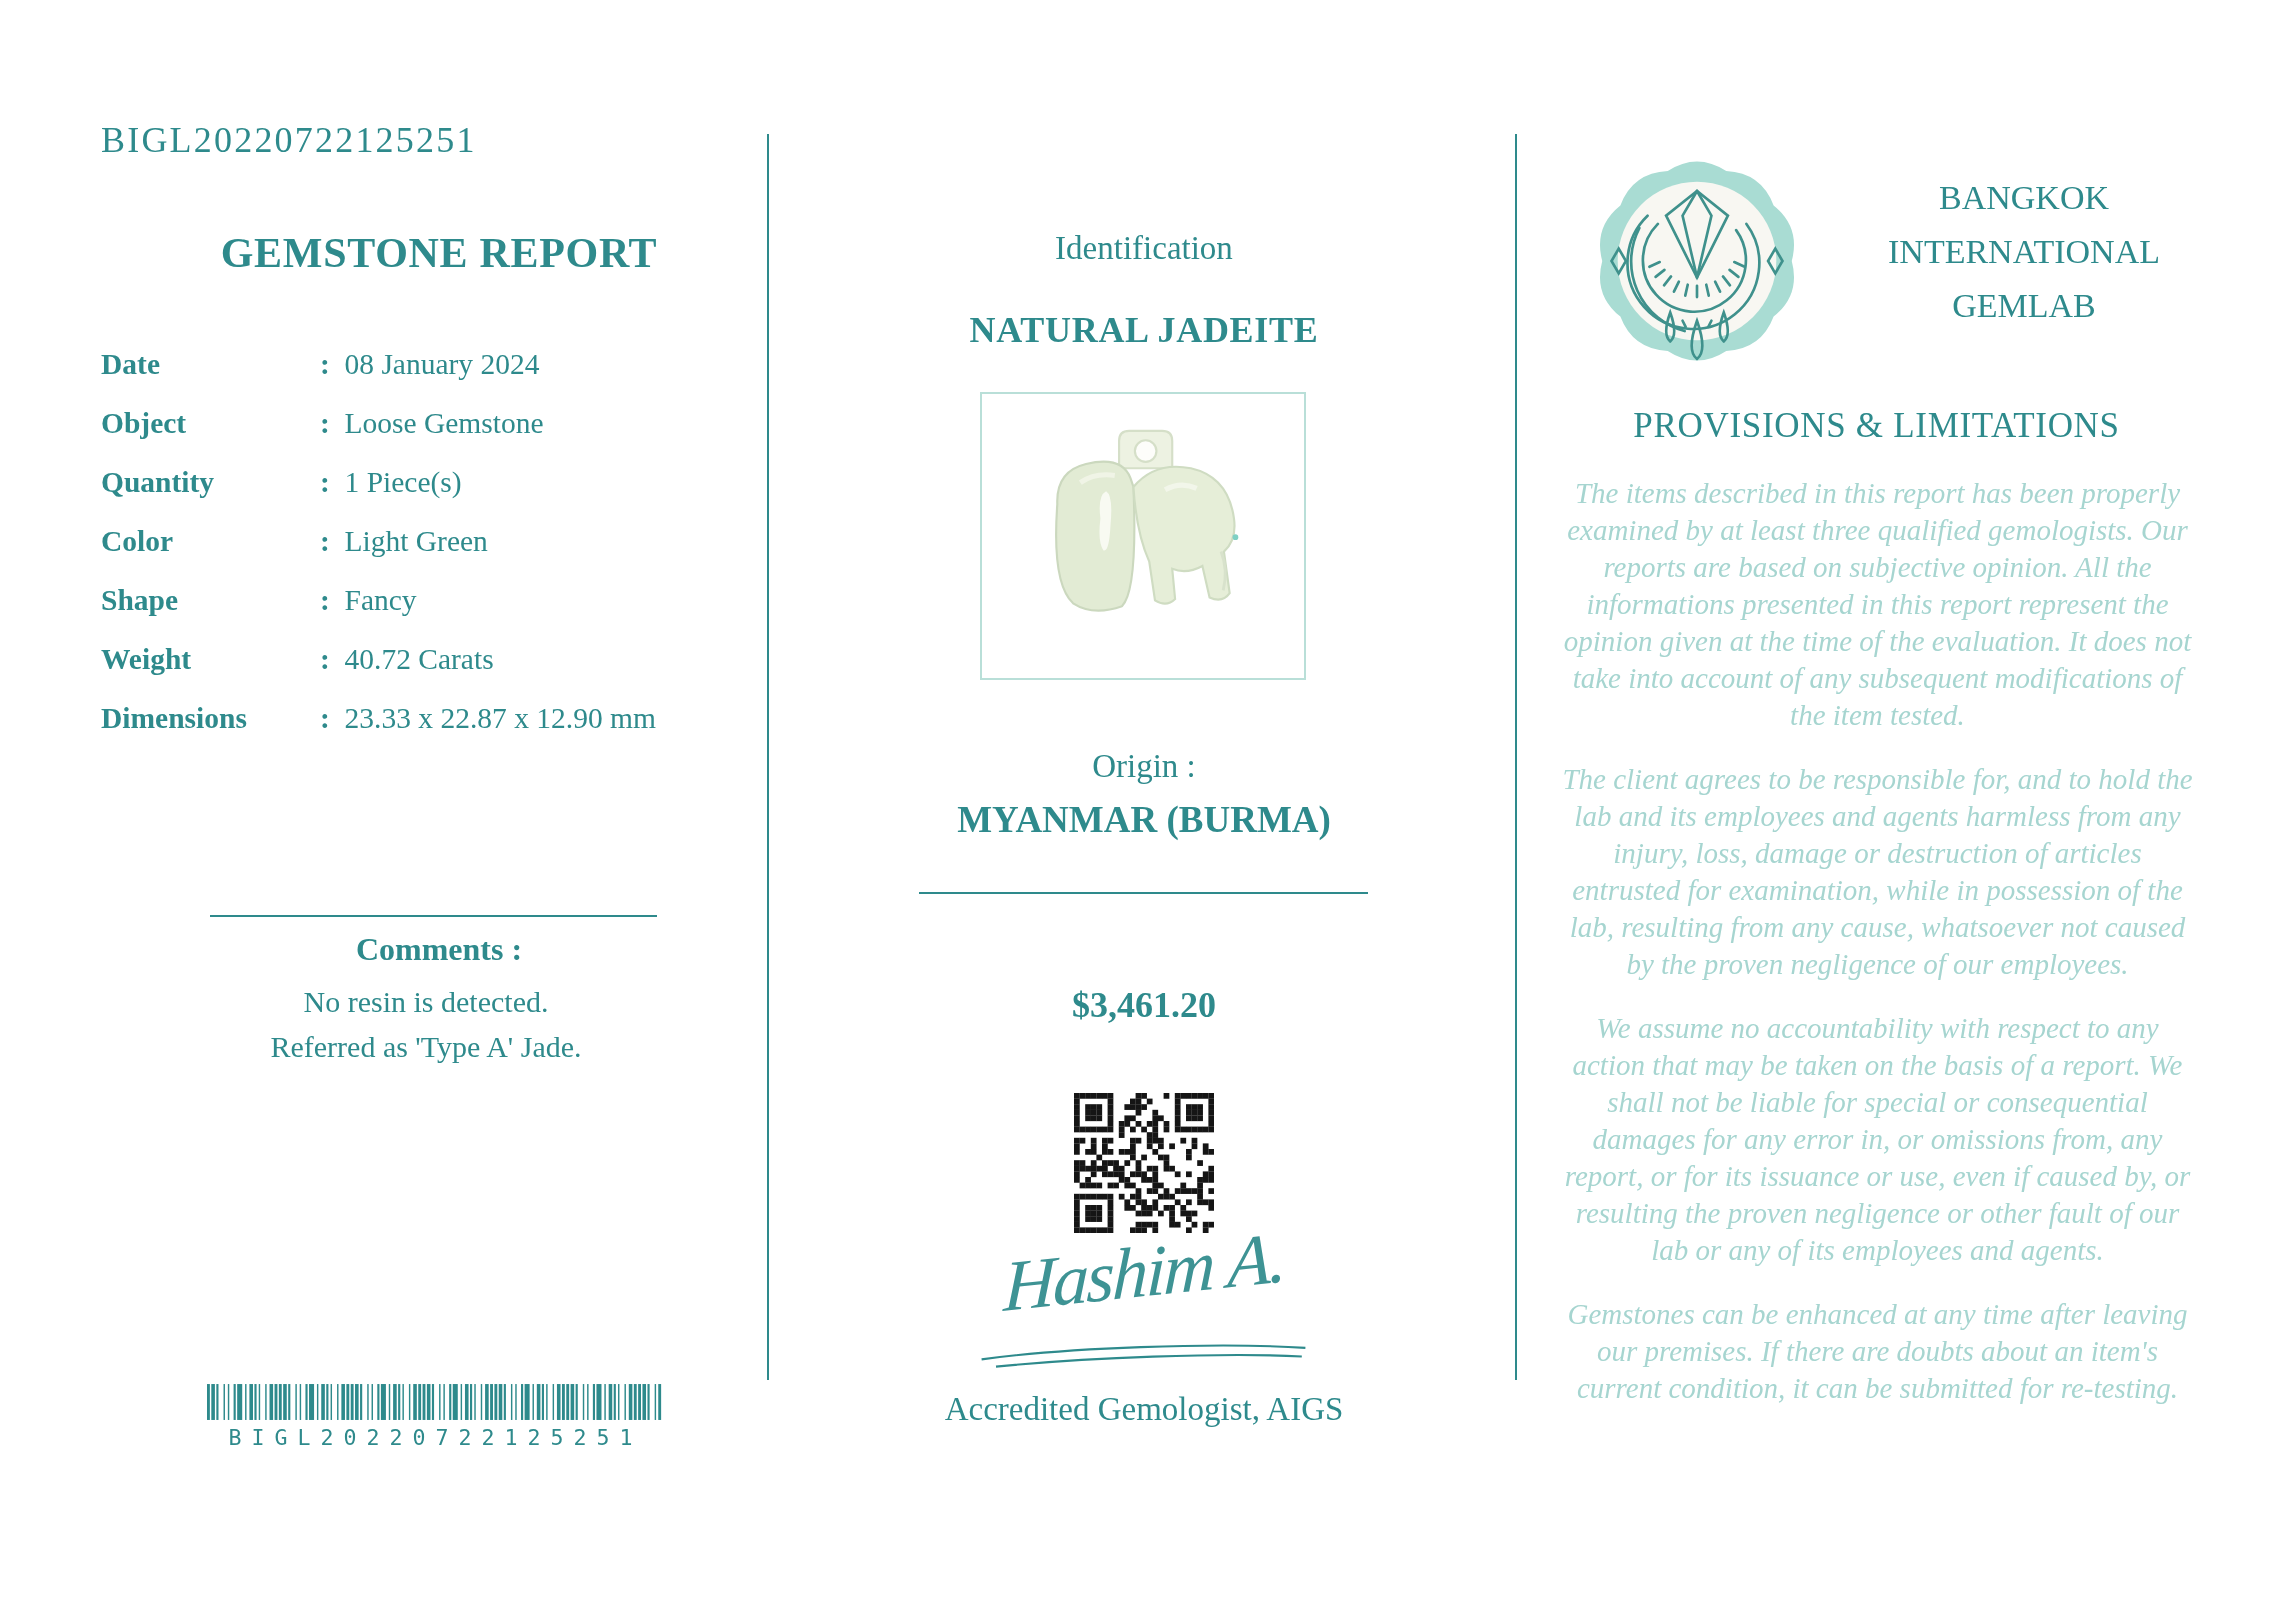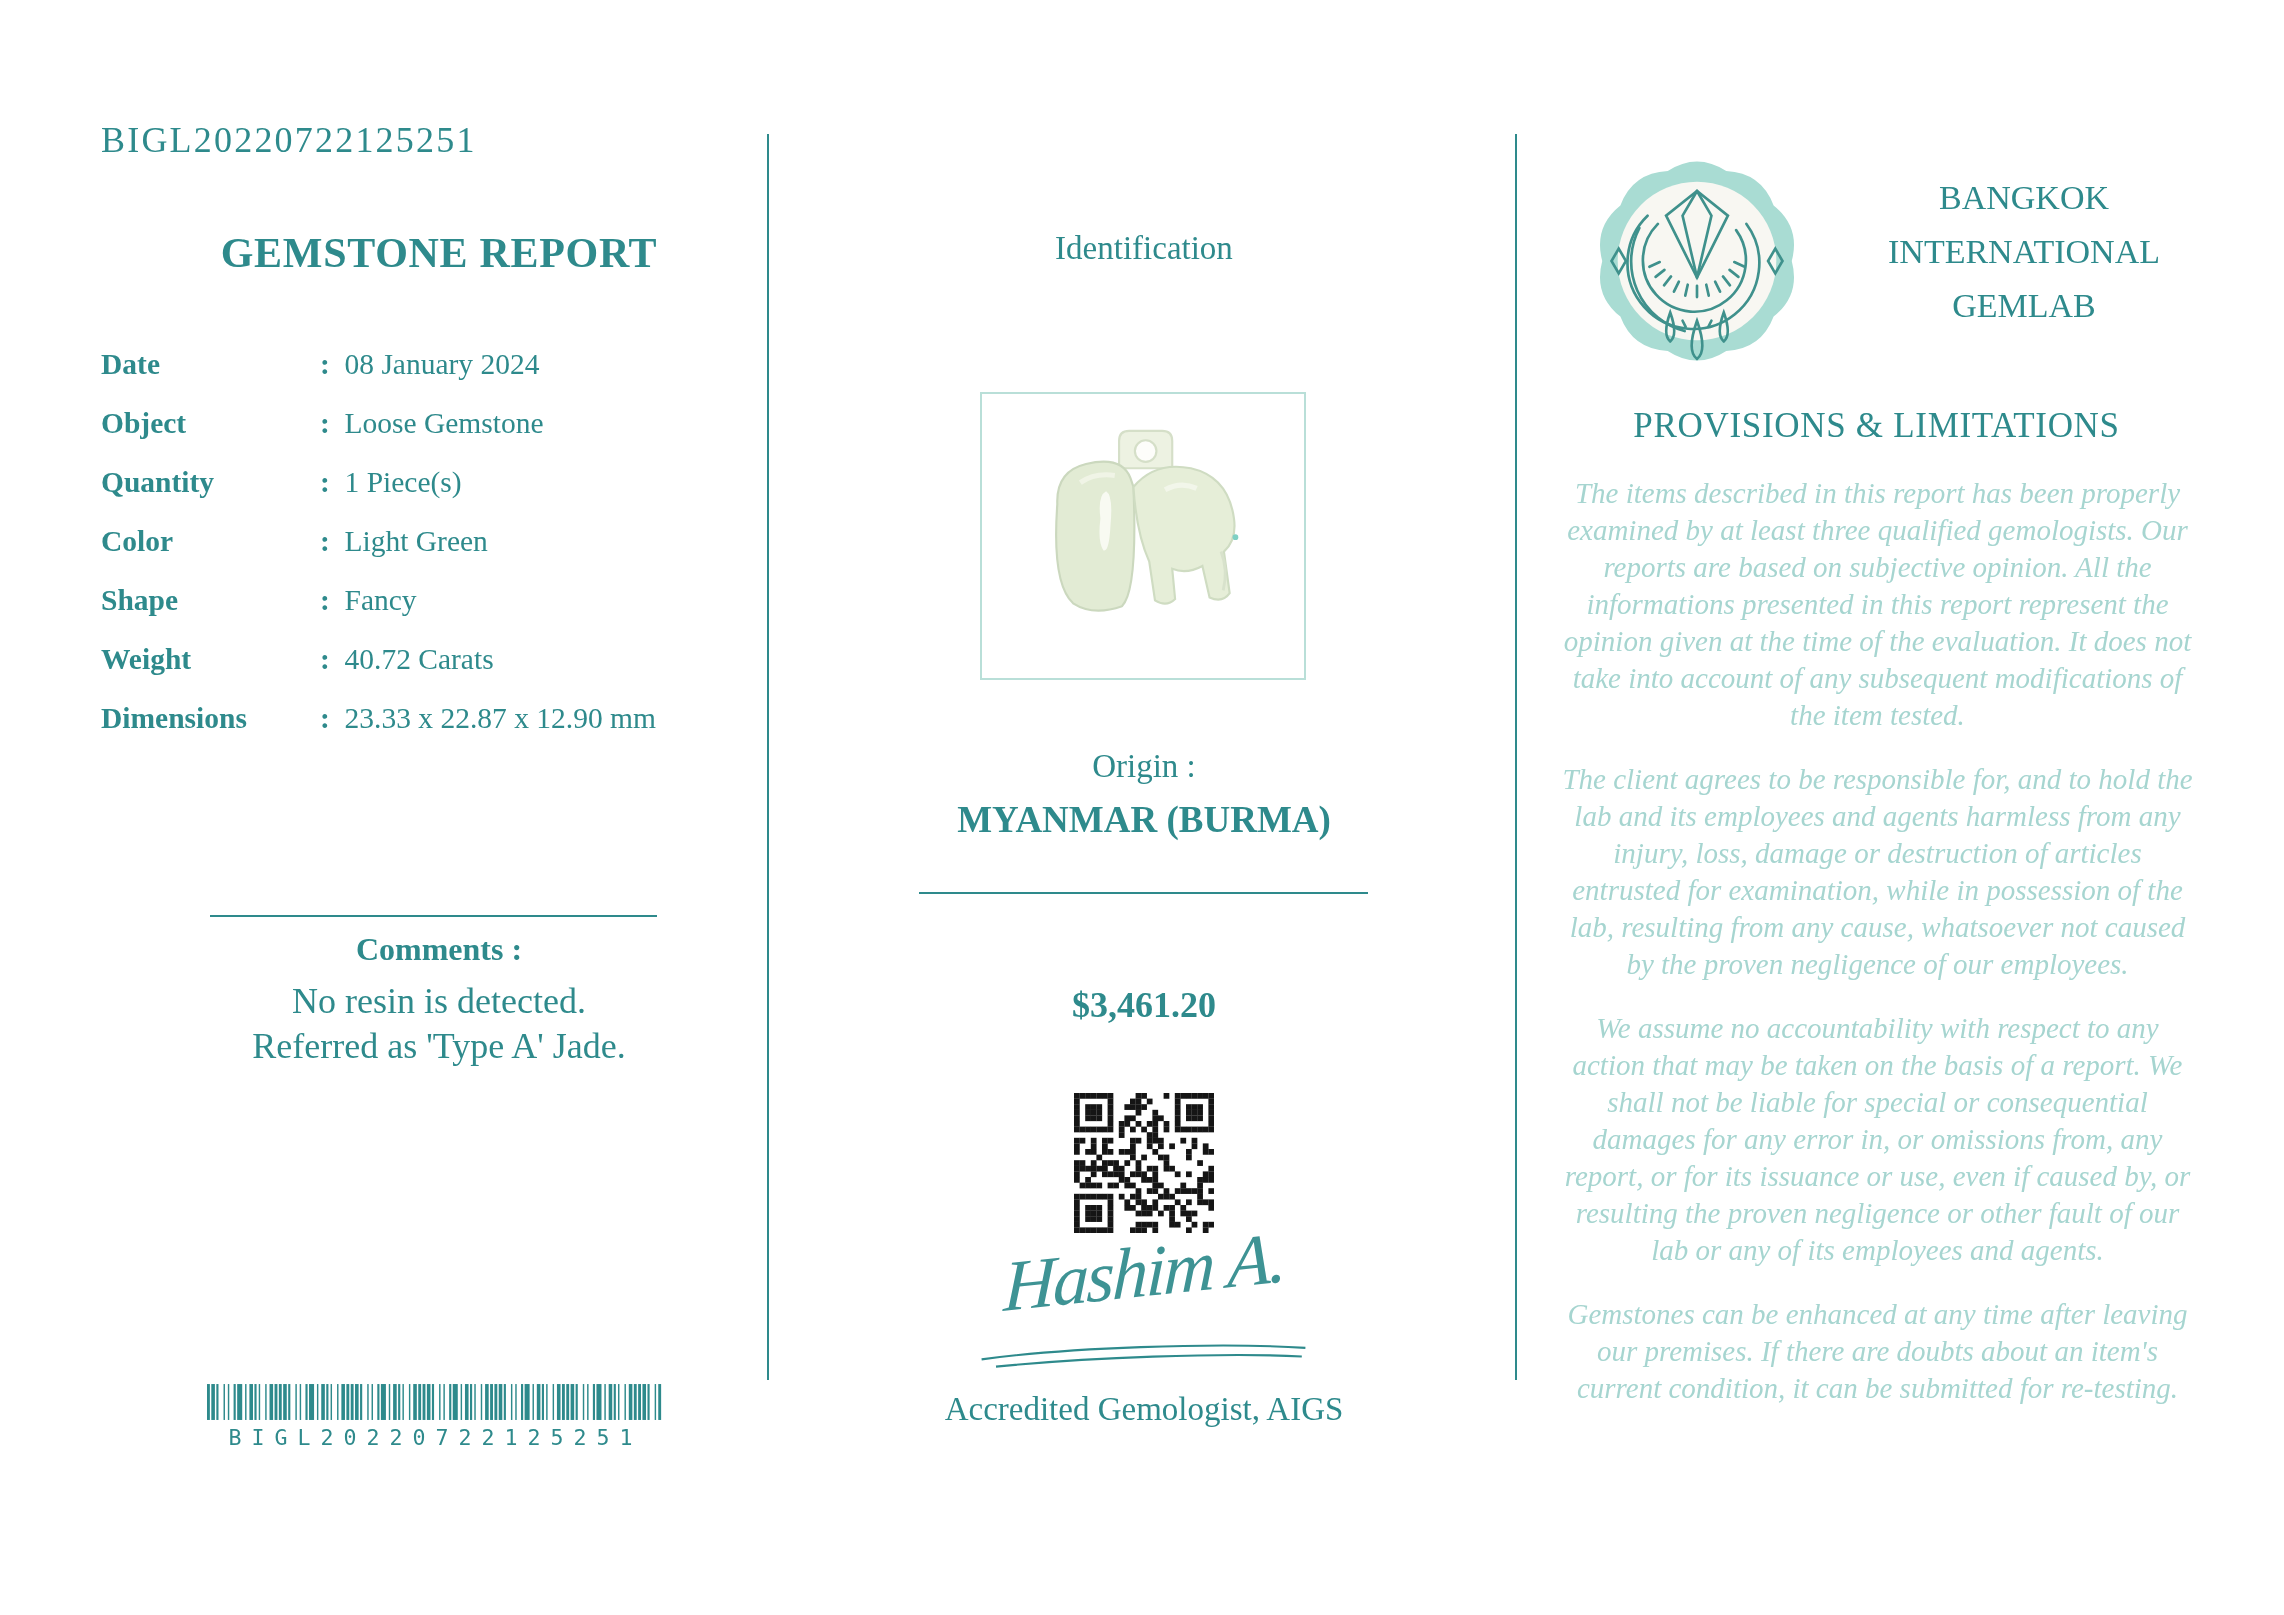--- a/index.html
+++ b/index.html
@@ -22,21 +22,21 @@
   .report-number{left:101px;top:119px;font-size:36px;letter-spacing:2.2px;color:var(--teal);}
   .report-title{left:101px;top:229px;width:676px;text-align:center;font-size:42px;font-weight:bold;letter-spacing:0.7px;color:var(--teal);}
 
   .field-row{left:101px;width:676px;display:flex;font-size:29.5px;color:var(--teal);}
   .flabel{font-weight:bold;width:219px;}
   .fcolon{width:24.5px;font-weight:bold;}
   .fvalue{flex:1;}
 
   .comments-divider{left:210px;top:915px;width:447px;border-top:2.9px solid var(--teal);}
   .comments-heading{left:101px;top:931px;width:676px;text-align:center;font-size:32px;font-weight:bold;color:var(--teal);}
-  .comments-lines{left:101px;top:979px;width:676px;text-align:center;font-size:36px;line-height:45px;color:var(--teal);}
+  .comments-lines{left:88px;top:979px;width:676px;text-align:center;font-size:30px;line-height:45px;color:var(--teal);}
 
   .barcode-wrap{left:207px;top:1384px;width:457px;text-align:center;}
   .barcode-text{display:block;margin-top:2.9px;font-family:"DejaVu Sans Mono","Liberation Mono",monospace;font-size:21.6px;letter-spacing:10px;color:var(--teal);white-space:nowrap;}
 
   .vdiv{top:134px;height:1246px;width:2.2px;background:var(--teal);}
   .vdiv-1{left:767px;}
   .vdiv-2{left:1515px;}
 
   .mid{left:813px;width:662px;text-align:center;color:var(--teal);}
   .ident-heading{top:230px;font-size:33px;}
@@ -202,20 +202,21 @@
         <rect x="623" y="0" width="2" height="50" fill="#2E8A8C"></rect>
         <rect x="628" y="0" width="4" height="50" fill="#2E8A8C"></rect>
       </svg>
     <span class="barcode-text">BIGL20220722125251</span>
   </div>
 
   <div class="abs vdiv vdiv-1"></div>
   <div class="abs vdiv vdiv-2"></div>
 
   <div class="abs mid ident-heading">Identification</div>
+  <div class="abs mid species">NATURAL JADEITE</div>
 
   <div class="abs photo-box">
     <svg width="259" height="237" viewBox="0 0 360 330">
 
       <path d="M160,18 h46 q14,0 14,14 v38 h-74 v-38 q0,-14 14,-14 z" fill="#EDF2E2" stroke="#D5DFC8" stroke-width="3"></path>
       <circle cx="183" cy="46" r="15" fill="#FDFDFA" stroke="#D5DFC8" stroke-width="3"></circle>
       <path d="M60,120 Q58,74 100,64 Q150,52 162,84 L166,96 Q172,240 150,262 Q110,276 82,258 Q52,230 60,120 Z" fill="#E2EBD4" stroke="#CBD8BE" stroke-width="3"></path>
       <path d="M120,140 Q116,108 128,102 Q138,108 134,150 Q132,188 124,184 Q116,172 120,140 Z" fill="#F8FAF2"></path>
       <path d="M166,96 Q196,60 246,70 Q298,82 306,140 Q310,170 292,186 L300,244 Q290,258 272,250 L262,206 Q240,218 220,210 L224,252 Q212,264 196,254 L188,200 Q170,160 166,96 Z" fill="#E6EED8" stroke="#CFDCC2" stroke-width="3"></path>
       <path d="M288,186 Q298,212 291,240" fill="none" stroke="#D8E2CC" stroke-width="4"></path>

